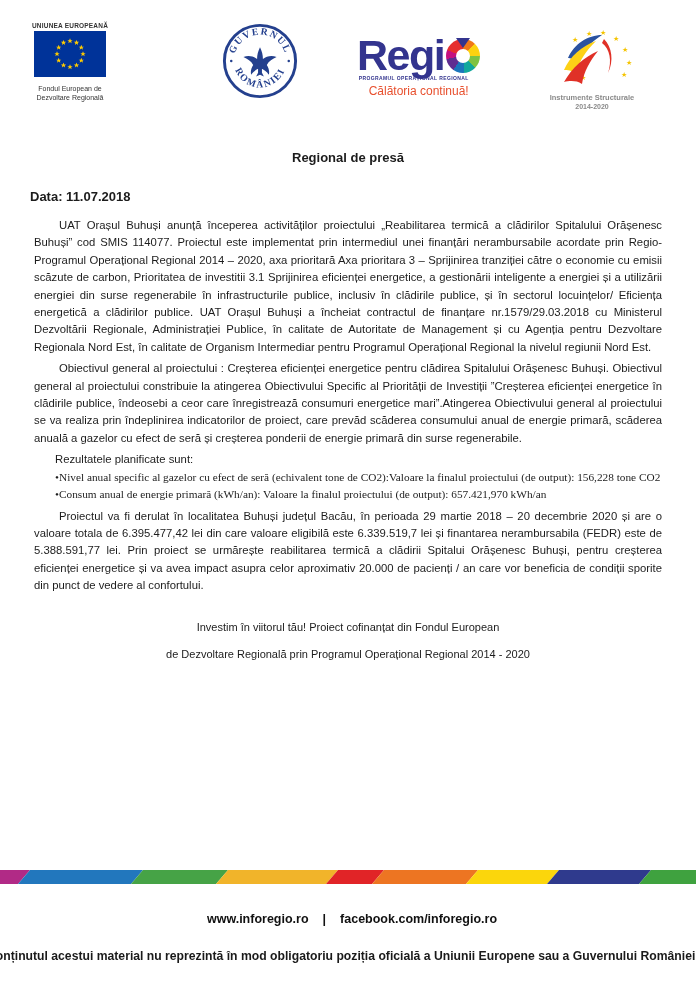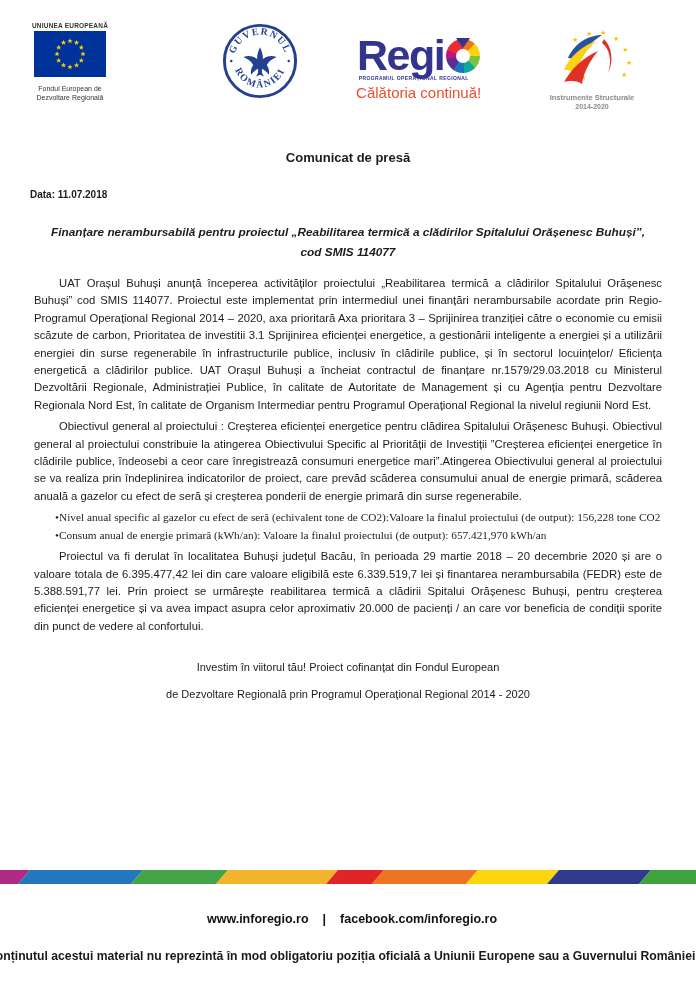--- a/index.html
+++ b/index.html
@@ -17,26 +17,26 @@
   .regio-row{display:flex;align-items:flex-end;justify-content:center;}
   .regio-word{font-size:43px;font-weight:800;color:#33348e;letter-spacing:-1.5px;line-height:38px;}
   .regio-o-icon{position:relative;width:34px;height:34px;border-radius:50%;margin:0 0 1px 2px;
     background:conic-gradient(from -40deg,#e62e2e 0 40deg,#f07818 40deg 85deg,#fdd20f 85deg 130deg,
       #7ec242 130deg 175deg,#11a89c 175deg 215deg,#1b75bb 215deg 255deg,#5f2d91 255deg 300deg,
       #c5117f 300deg 330deg,#e62e2e 330deg 360deg);}
   .regio-o-icon::before{content:"";position:absolute;left:10px;top:10px;width:14px;height:14px;border-radius:50%;background:#fff;}
   .regio-o-icon::after{content:"";position:absolute;left:10px;top:-1px;width:0;height:0;
     border-left:7px solid transparent;border-right:7px solid transparent;border-top:10px solid #33348e;}
   .regio-sub{font-size:5px;font-weight:700;color:#33348e;letter-spacing:.4px;text-align:left;margin:1px 0 0 6px;white-space:nowrap;}
-  .regio-tag{font-size:15px;color:#e8502e;margin-top:3px;white-space:nowrap;}
+  .regio-tag{font-size:12px;color:#e8502e;margin-top:3px;white-space:nowrap;}
   .logo-is{width:112px;margin:6px 18px 0 0;}
   
   .doc{padding:0 30px;}
   .press-heading{text-align:center;font-weight:700;font-size:13px;margin-top:32px;}
-  .date-line{font-weight:700;font-size:10px;margin-top:24px;}
+  .date-line{font-weight:700;font-size:13px;margin-top:24px;}
   .doc-title{font-weight:700;font-style:italic;font-size:11.8px;text-align:center;line-height:20px;margin:22px auto 0 auto;max-width:616px;}
   .body-text{margin-top:13px;font-size:11.3px;line-height:17.4px;text-align:justify;}
   .para{text-indent:25px;margin:4px;}
   .results-label{text-indent:25px;}
   .bullet{padding-left:38px;text-indent:-13px;font-family:Liberation Serif, serif;}
   .bullet::before{content:"\2022";}
   .email-link{color:#1f4fd8;text-decoration:underline;}
   .closing{text-align:center;font-size:11px;}
   .closing-1{margin-top:26px;}
   .closing-2{margin-top:15px;}
@@ -123,27 +123,27 @@
         <path fill="#fdd116" d="M28,42 C34,28 46,18 60,13 C50,23 44,31 40,46 C36,42 31,42 28,42 Z"></path>
         <path fill="#e03127" d="M28,54 C36,40 48,29 62,23 C54,33 48,43 46,56 C40,52 33,53 28,54 Z"></path>
         <path fill="#e03127" d="M68,11 C76,19 78,33 72,45 C76,33 74,21 66,15 Z"></path>
         <text x="56" y="72" text-anchor="middle" font-size="7.5" font-weight="bold" fill="#8a8a8a" font-family="Liberation Sans, DejaVu Sans, sans-serif">Instrumente Structurale</text>
         <text x="56" y="81" text-anchor="middle" font-size="7" font-weight="bold" fill="#8a8a8a" font-family="Liberation Sans, DejaVu Sans, sans-serif">2014-2020</text>
       </svg>
     </div>
   </header>
 
   <div class="doc">
-    <div class="press-heading">Comunicat de presă</div>
+    <div class="press-heading">Regional de presă</div>
     <div class="date-line">Data: 11.07.2018</div>
-    <div class="doc-title">Finanțare nerambursabilă pentru proiectul „Reabilitarea termică a clădirilor Spitalului Orășenesc Buhuși”, cod SMIS 114077</div>
 
     <div class="body-text">
       <p class="para">UAT Orașul Buhuși anunță începerea activităților proiectului „Reabilitarea termică a clădirilor Spitalului Orășenesc Buhuși” cod SMIS 114077. Proiectul este implementat prin intermediul unei finanțări nerambursabile acordate prin Regio-Programul Operațional Regional 2014 – 2020, axa prioritară Axa prioritara 3 – Sprijinirea tranziției către o economie cu emisii scăzute de carbon, Prioritatea de investitii  3.1 Sprijinirea eficienței energetice, a gestionării inteligente a energiei și a utilizării energiei din surse regenerabile în infrastructurile publice, inclusiv în clădirile publice, și în sectorul locuințelor/ Eficiența energetică a clădirilor publice. UAT Orașul Buhuși a încheiat contractul de finanțare nr.1579/29.03.2018 cu Ministerul Dezvoltării Regionale, Administrației Publice, în calitate de Autoritate de Management și cu Agenția pentru Dezvoltare Regionala Nord Est, în calitate de Organism Intermediar pentru Programul Operațional Regional la nivelul regiunii Nord Est.</p>
       <p class="para">Obiectivul general al proiectului : Creșterea eficienței energetice pentru clădirea Spitalului Orășenesc Buhuși. Obiectivul general al proiectului constribuie la atingerea Obiectivului Specific al Priorității de Investiții ”Creșterea eficienței energetice în clădirile publice, îndeosebi a ceor care înregistrează consumuri energetice mari”.Atingerea Obiectivului general al proiectului se va realiza prin îndeplinirea indicatorilor de proiect, care prevăd scăderea consumului anual de energie primară, scăderea anuală a gazelor cu efect de seră și creșterea ponderii de energie primară din surse regenerabile.</p>
+      <div class="results-label">Rezultatele planificate sunt:</div>
       <div class="bullet">Nivel anual specific al gazelor cu efect de seră (echivalent tone de CO2):Valoare la finalul proiectului (de output): 156,228 tone CO2</div>
       <div class="bullet">Consum anual de energie primară (kWh/an): Valoare la finalul proiectului (de output): 657.421,970 kWh/an</div>
       <p class="para">Proiectul va fi derulat în localitatea Buhuși județul Bacău, în perioada 29 martie 2018 – 20 decembrie 2020 și are o valoare totala de 6.395.477,42 lei din care valoare eligibilă este 6.339.519,7 lei și finantarea nerambursabila (FEDR) este de 5.388.591,77 lei. Prin proiect se urmărește reabilitarea termică a clădirii Spitalui Orășenesc Buhuși, pentru creșterea eficienței energetice și va avea impact asupra celor aproximativ 20.000 de pacienți / an care vor beneficia de condiții sporite din punct de vedere al confortului.</p>
     </div>
 
     <div class="closing closing-1">Investim în viitorul tău! Proiect cofinanțat din Fondul European</div>
     <div class="closing closing-2">de Dezvoltare Regională prin Programul Operațional Regional 2014 - 2020</div>
   </div>
 
   <svg class="stripe" width="696" height="14" viewBox="0 0 696 14" preserveAspectRatio="none">

